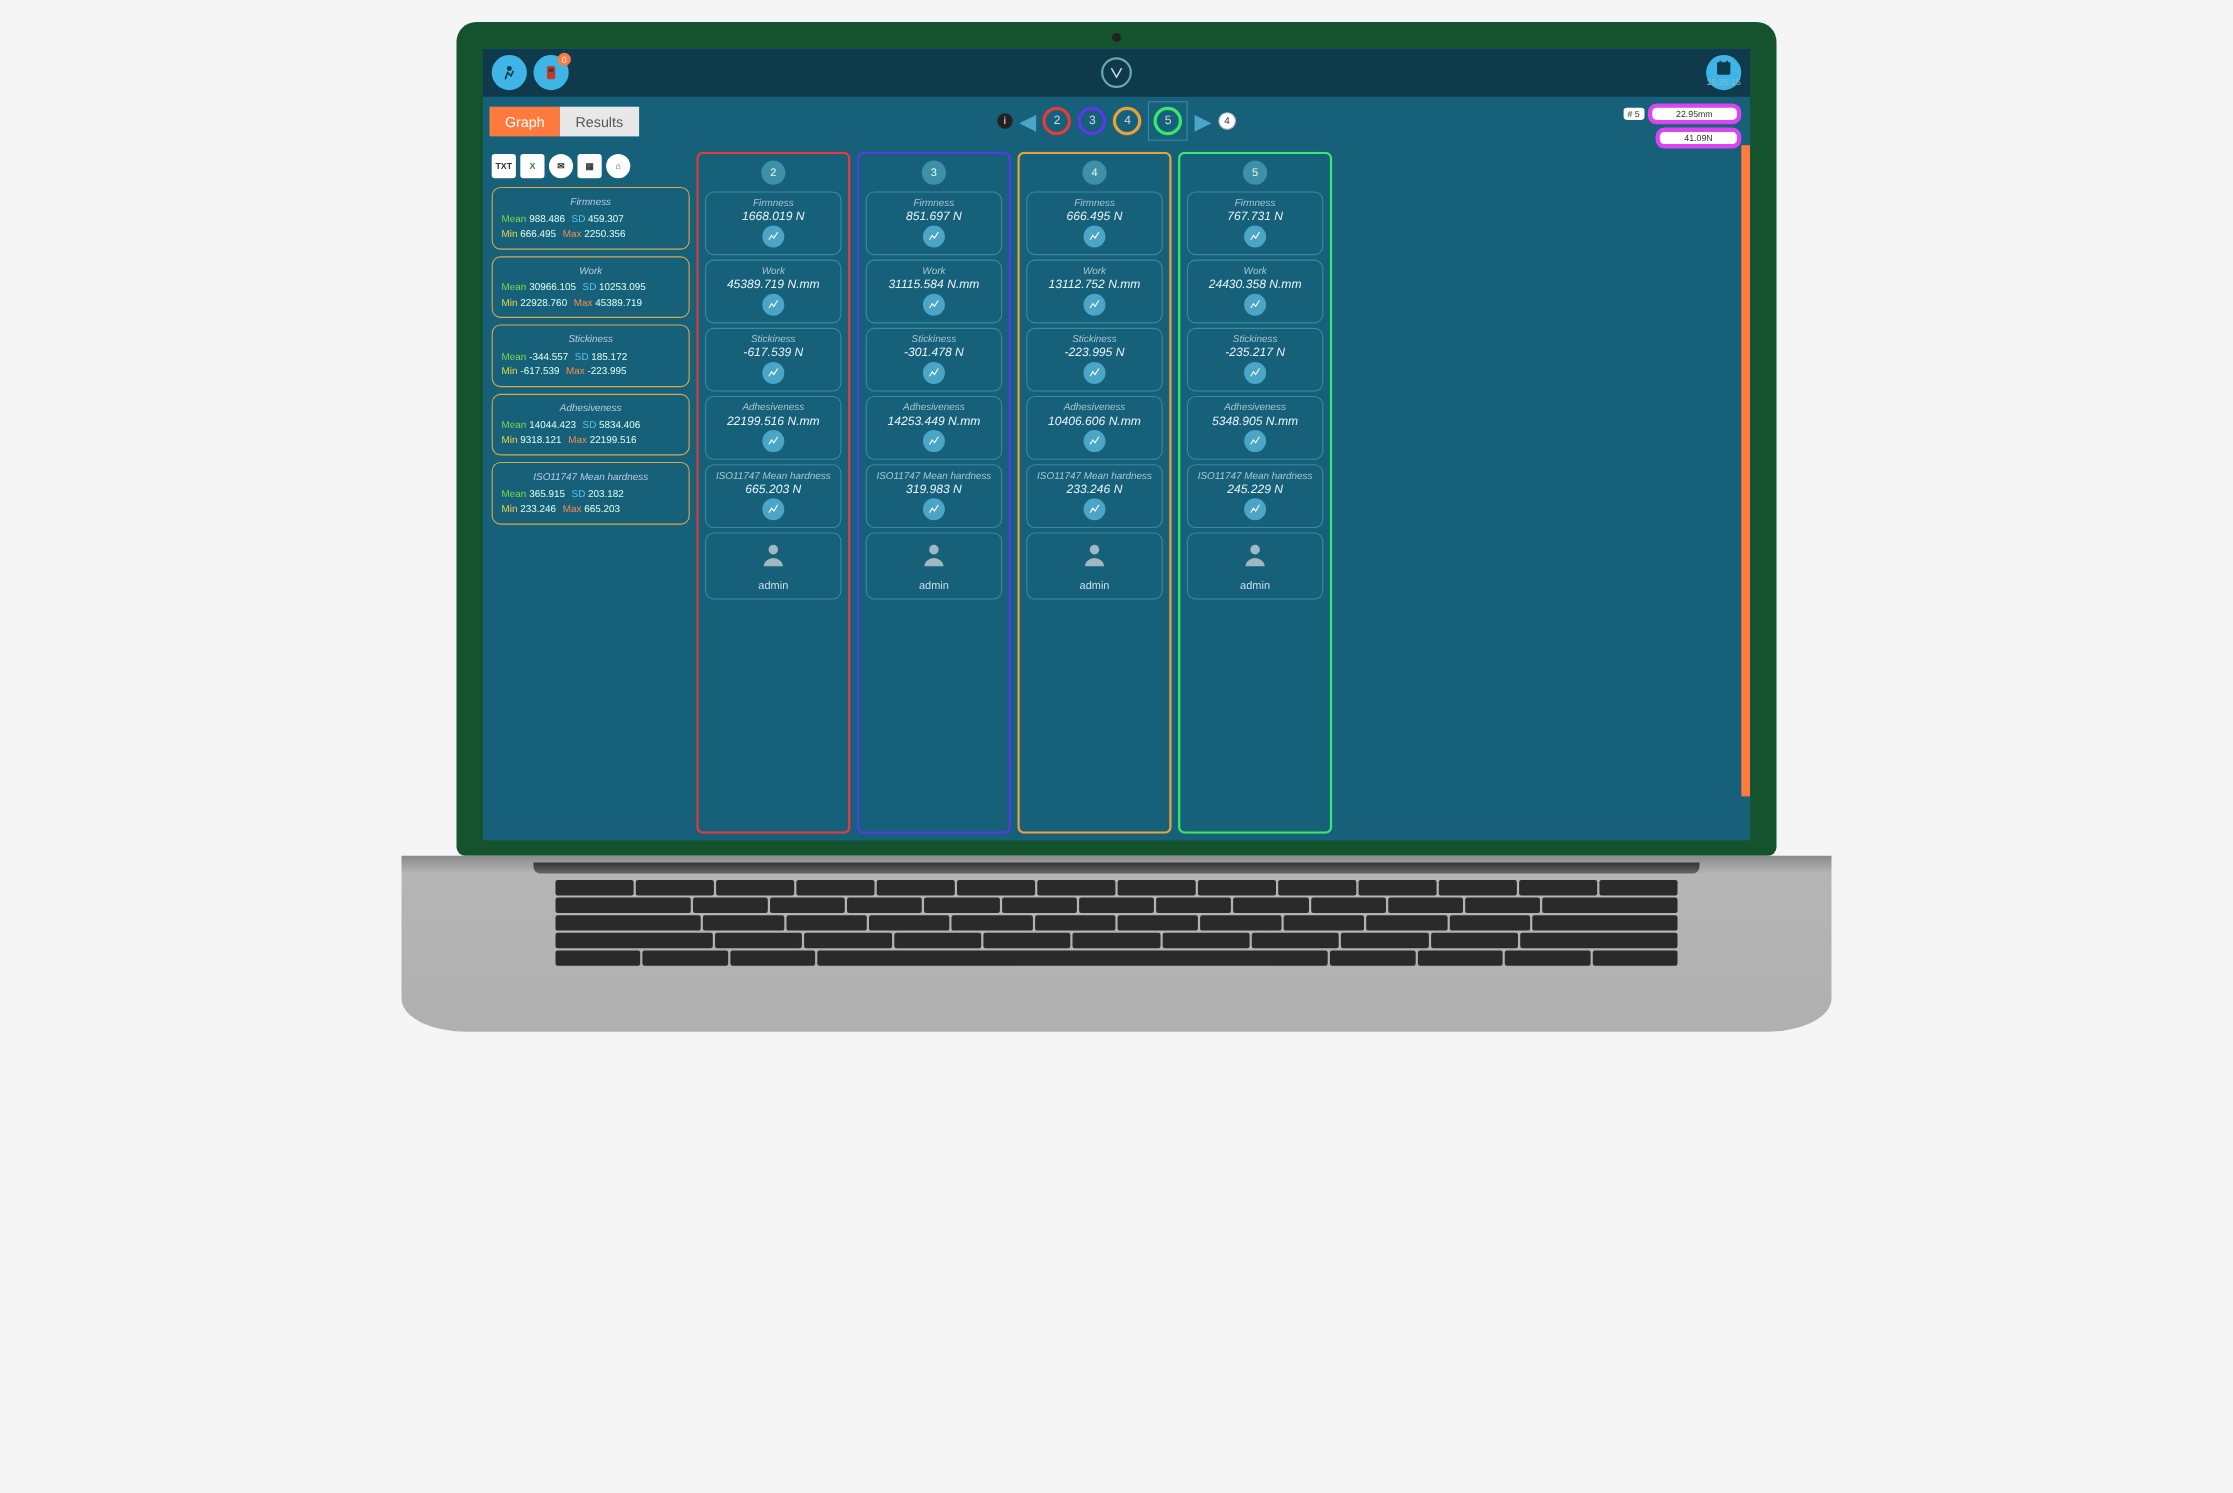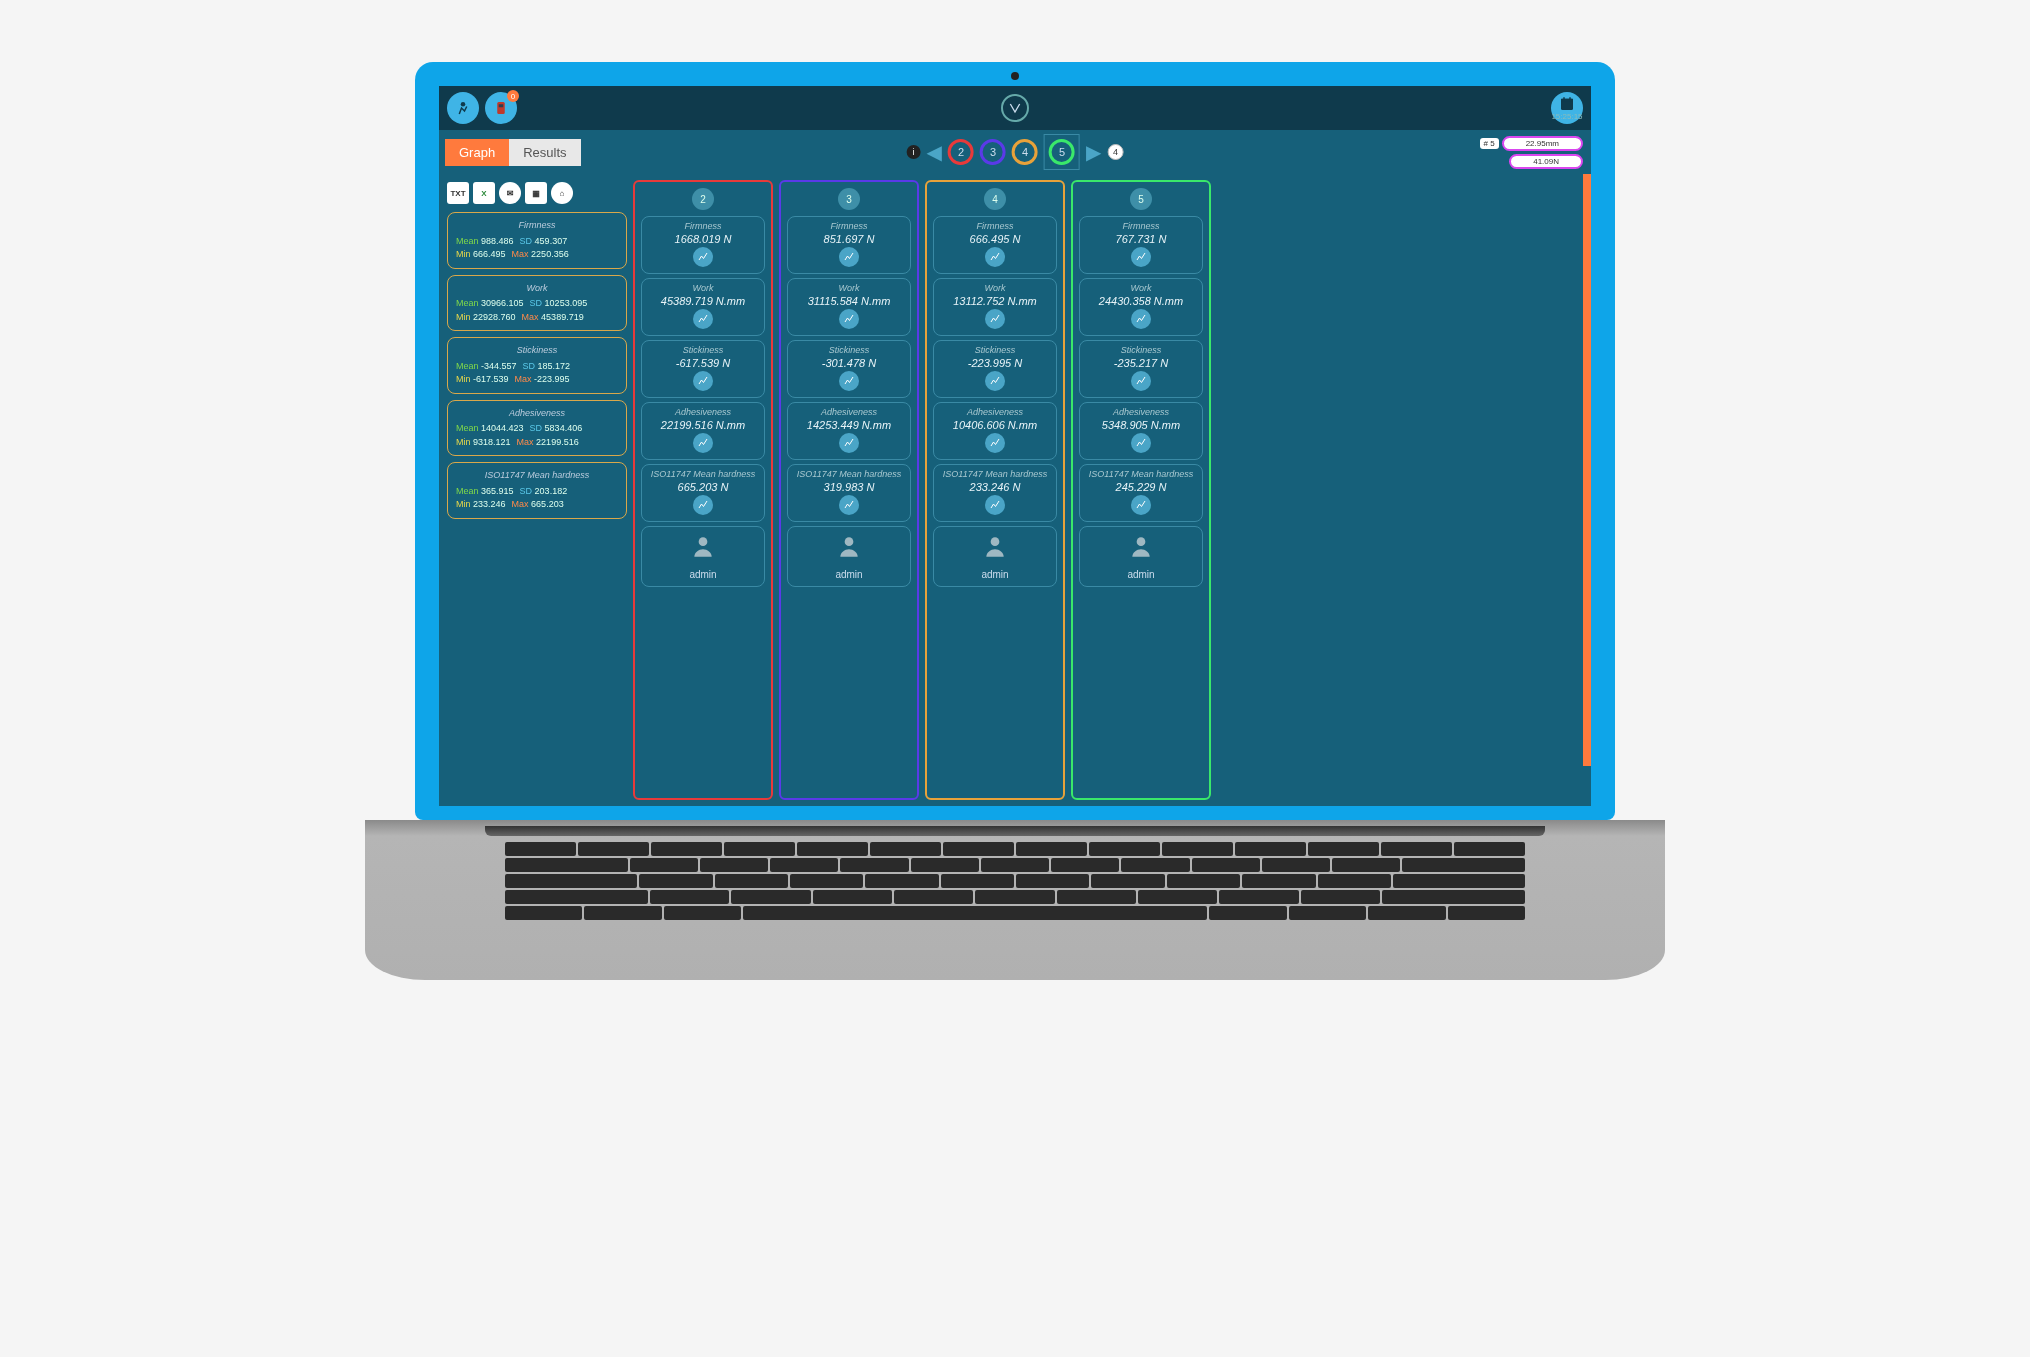--- a/index.html
+++ b/index.html
@@ -9,25 +9,24 @@
     display: flex;
     justify-content: center;
     align-items: flex-start;
     padding: 20px;
   }
   .laptop {
     width: 1200px;
     position: relative;
   }
   .lid {
-    background: #0ea5e9;
+    background: #14532d;
     border-radius: 18px 18px 8px 8px;
     padding: 24px 24px 14px 24px;
     position: relative;
-    margin-top: 42px;
   }
   .camera {
     position: absolute;
     top: 10px;
     left: 50%;
     transform: translateX(-50%);
     width: 8px;
     height: 8px;
     background: #222;
     border-radius: 50%;
@@ -192,21 +191,21 @@
     display: flex;
     gap: 3px;
     align-items: center;
   }
   .readout .pill {
     background: white;
     color: #333;
     font-size: 8px;
     padding: 1px 22px;
     border-radius: 8px;
-    border: 2px solid #d946ef;
+    border: 4px solid #d946ef;
   }
   .readout .lbl {
     background: white;
     color: #333;
     font-size: 8px;
     padding: 1px 4px;
     border-radius: 3px;
   }
 
   .main {

